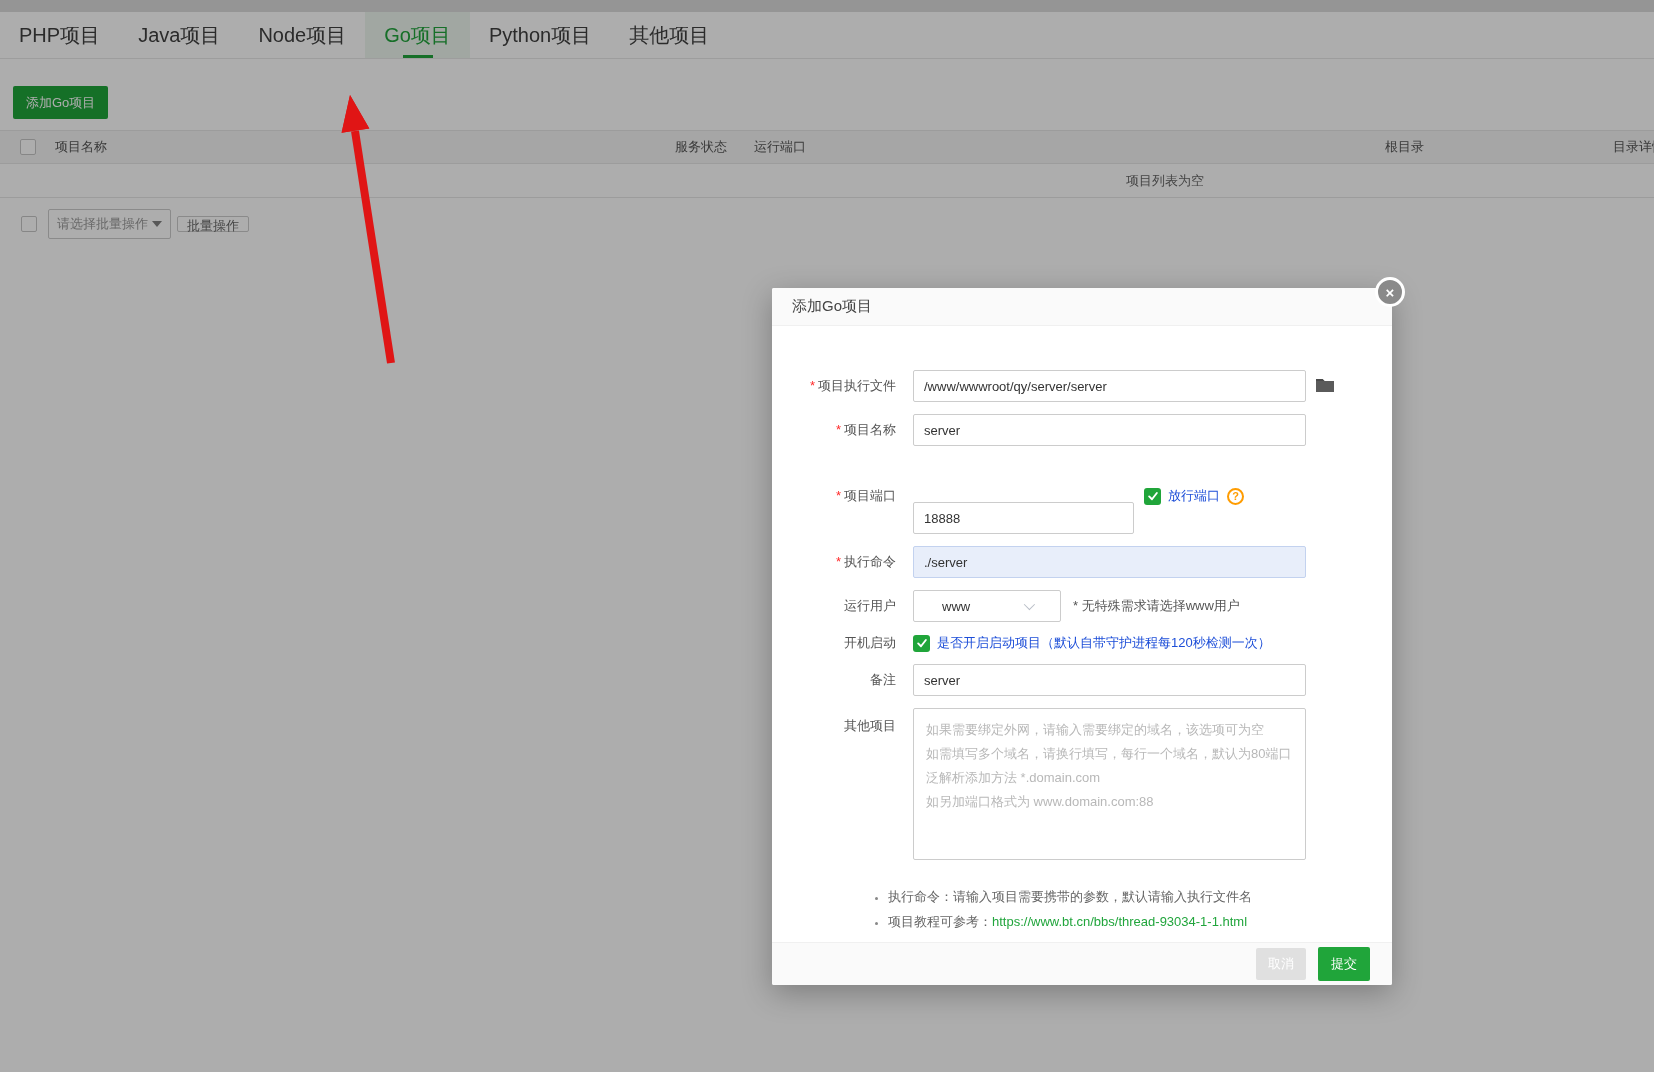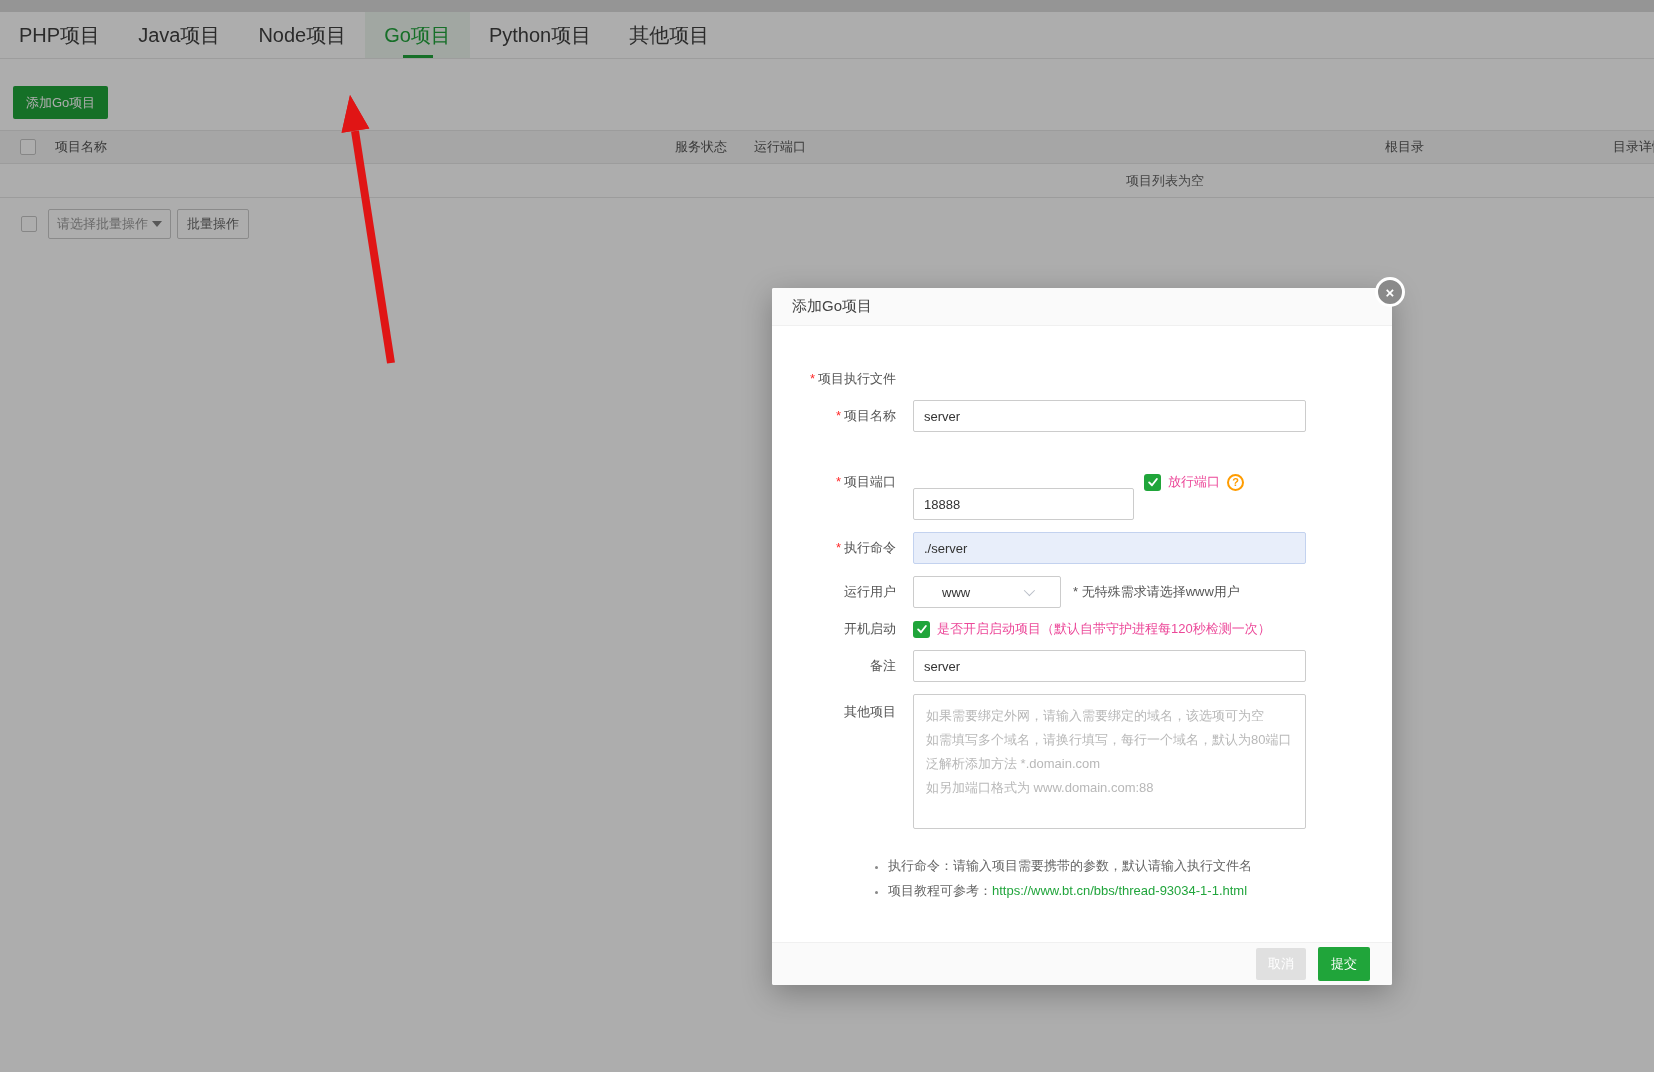--- a/index.html
+++ b/index.html
@@ -25,46 +25,46 @@
   .c-name { width:630px; padding-left:10px; }
   .c-status { width:79px; }
   .c-port { width:631px; }
   .c-root { width:228px; }
   .c-detail { width:717px; }
   .trow-empty { width:2330px; height:34px; border-bottom:1px solid #e6e6e6; display:flex; align-items:center; justify-content:center; font-size:13px; color:#666; }
   .checkbox-empty { width:16px; height:16px; border:1px solid #c6c6c6; border-radius:2px; background:#fff; cursor:pointer; }
   .batchbar { margin:11px 0 0 21px; display:flex; align-items:center; }
   .batch-select { margin-left:11px; width:123px; height:30px; border:1px solid #ccc; border-radius:2px; background:#fff; display:flex; align-items:center; justify-content:space-between; padding:0 8px; font-size:13px; color:#9a9a9a; cursor:pointer; }
   .caret-down { width:0; height:0; border-left:5px solid transparent; border-right:5px solid transparent; border-top:6px solid #808080; }
-  .btn-batch { margin-left:6px; height:30px; padding:0 9px; background:#fff; border:1px solid #ccc; border-radius:2px; color:#666; font-size:13px; cursor:pointer;text-align:right; }
+  .btn-batch { margin-left:6px; height:16px; padding:0 9px; background:#fff; border:1px solid #ccc; border-radius:2px; color:#666; font-size:13px; cursor:pointer;text-align:right; }
   
   .overlay { position:absolute; inset:0; background:rgba(0,0,0,0.32); z-index:10; }
   
   .modal { position:absolute; left:772px; top:288px; width:620px; height:697px; background:#fff; border-radius:2px; box-shadow:0 8px 30px rgba(0,0,0,0.28); z-index:30; }
   .modal-title { height:38px; display:flex; align-items:center; padding-left:20px; font-size:15px; color:#444; background:#fafafa; border-bottom:1px solid #f0f0f0; border-radius:2px 2px 0 0; }
   .modal-close { position:absolute; top:-11px; right:-13px; width:30px; height:30px; background:#8a8a8a; border:3px solid #fff; border-radius:50%; color:#fff; font-size:15px; font-weight:bold; line-height:1; display:flex; align-items:center; justify-content:center; cursor:pointer; }
   .modal-body { padding-top:44px; }
   .form-row { display:flex; align-items:center; margin-bottom:12px; }
   .form-row.top { align-items:flex-start; }
   .form-label { width:124px; flex-shrink:0; text-align:right; font-size:13px; color:#555; }
   .form-row.top .form-label { padding-top:9px; }
   .req { color:#ff2a2a; margin-right:3px; font-size:13px; }
   .form-field { margin-left:17px; display:flex; align-items:center; }
   .input { height:32px; border:1px solid #ccc; border-radius:2px; padding:0 10px; font-size:13px; color:#333; background:#fff; outline:none; }
   .w-full { width:393px; }
   .w-port { width:221px;margin-top:44px; }
   .input.hl { background:#e8eefa; border-color:#c3d2ef; }
   .folder-btn { margin-left:9px; background:none; border:none; cursor:pointer; display:flex; align-items:center; }
   .check { width:17px; height:17px; background:#20a53a; border-radius:3px; display:flex; align-items:center; justify-content:center; flex-shrink:0; cursor:pointer; }
-  .check-label { margin-left:7px; font-size:13px; color:#ec4899; }
+  .check-label { margin-left:7px; font-size:13px; color:#1d4ed8; }
   .help { margin-left:7px; width:17px; height:17px; border:2px solid #ff9c00; border-radius:50%; color:#ff9c00; font-size:11px; font-weight:bold; display:flex; align-items:center; justify-content:center; cursor:pointer; }
   .select { width:148px; height:32px; border:1px solid #ccc; border-radius:2px; background:#fff; display:flex; align-items:center; justify-content:space-between; padding:0 28px; font-size:13px; color:#333; cursor:pointer; }
   .chev { width:8px; height:8px; border-right:1px solid #b9bec7; border-bottom:1px solid #b9bec7; transform:rotate(45deg) translateY(-2px); }
   .hint { margin-left:12px; font-size:13px; color:#555; }
-  .textarea { width:393px; height:135px; border:1px solid #ccc; border-radius:2px; padding:9px 12px; font-size:13px; line-height:24px; color:#333; resize:none; outline:none; font-family:inherit; }
+  .textarea { width:393px; height:152px; border:1px solid #ccc; border-radius:2px; padding:9px 12px; font-size:13px; line-height:24px; color:#333; resize:none; outline:none; font-family:inherit; }
   .textarea::placeholder { color:#b8b8b8; }
   .notes { margin:27px 0 0 0; padding-left:116px; list-style:disc; }
   .notes li { font-size:13px; color:#666; line-height:20px; margin-bottom:5px; }
   .notes li::marker { color:#888; font-size:11px; }
   .note-link { color:#21a53c; text-decoration:none; cursor:pointer; }
   .modal-footer { position:absolute; left:0; right:0; bottom:0; height:43px; background:#fafafa; border-top:1px solid #f0f0f0; display:flex; align-items:center; justify-content:flex-end; padding-right:22px; border-radius:0 0 2px 2px; }
   .btn-cancel { background:#e0e0e0; color:#fff; border:none; border-radius:2px; font-size:13px; padding:7px 12px; margin-right:12px; cursor:pointer; }
   .btn-submit { background:#20a53a; color:#fff; border:none; border-radius:2px; font-size:13px; padding:8px 13px; cursor:pointer; }
   
   .arrow-svg { position:absolute; inset:0; z-index:40; pointer-events:none; }
@@ -119,20 +119,31 @@
 <div class="overlay"></div>
 
 <div class="modal">
   <div class="modal-close">×</div>
   <div class="modal-title">添加Go项目</div>
 
   <div class="modal-body">
 
     <div class="form-row">
       <div class="form-label"><span class="req">*</span><span>项目执行文件</span></div>
+      <div class="form-field">
+        <input class="input w-full" value="/www/wwwroot/qy/server/server" style="">
+        <button class="folder-btn">
+          <span>
+            <svg width="20" height="16" viewBox="0 0 20 16">
+                <path d="M1 2 h6.5 l2 2 H19 v11 H1 Z" fill="#5a5a5a"></path>
+                <path d="M1 2 h6.5 l2 2 H1 Z" fill="#4a4a4a"></path>
+              </svg>
+          </span>
+        </button>
+      </div>
     </div>
 
     <div class="form-row">
       <div class="form-label"><span class="req">*</span><span>项目名称</span></div>
       <div class="form-field">
         <input class="input w-full" value="server" style="">
       </div>
     </div>
 
     <div class="form-row">

